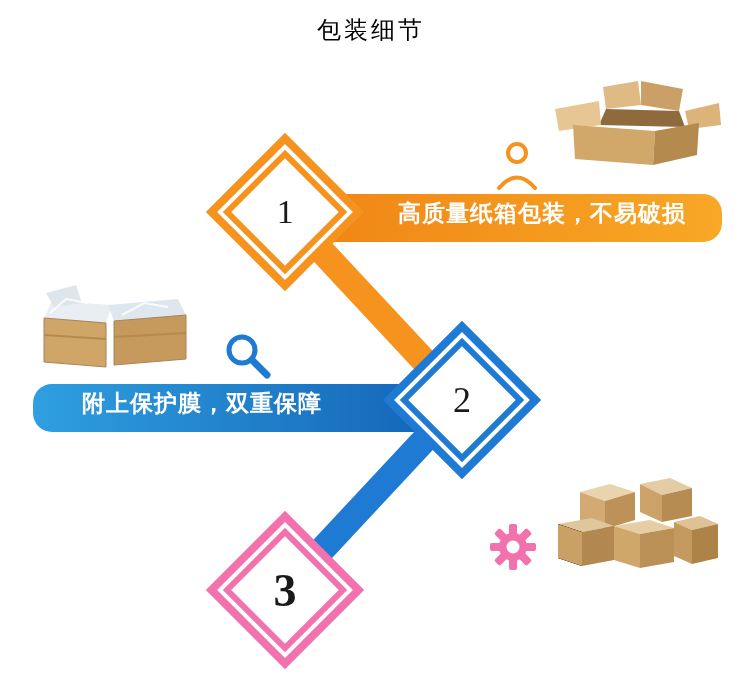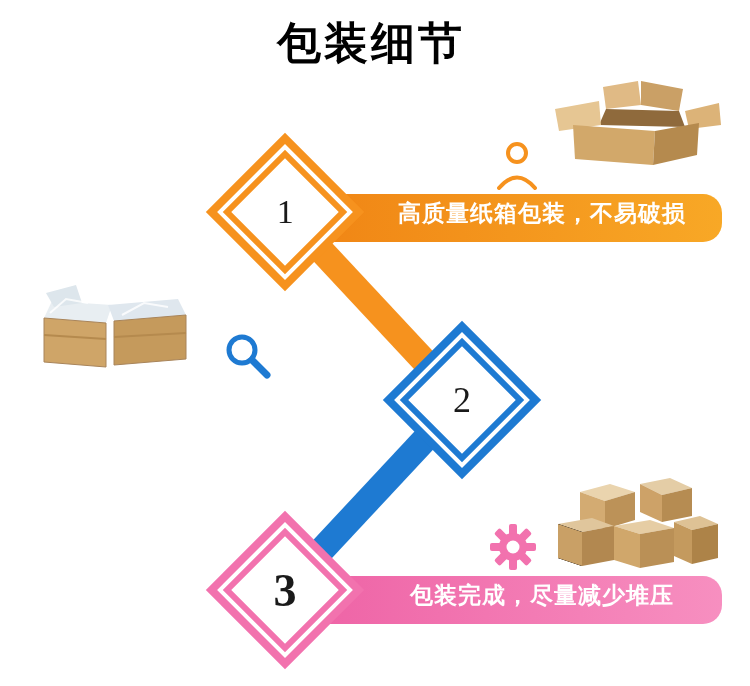--- a/index.html
+++ b/index.html
@@ -3,21 +3,21 @@
 <meta charset="utf-8">
 <style>
   html,body { margin:0; padding:0; background:#fff; }
   .stage {
     position:relative; width:750px; height:686px; margin:0 auto;
     background:#fff; overflow:hidden;
     font-family:"Liberation Sans", sans-serif;
   }
   .title {
     position:absolute; top:14px; left:0; right:8px;
-    text-align:center; font-size:44px; font-weight:700; color:#000;
+    text-align:center; font-size:24px; font-weight:400; color:#000;
     letter-spacing:3px;
   }
   
   .banner {
     position:absolute; height:48px; line-height:38px; box-sizing:border-box;
     color:#fff; font-size:23px; font-weight:700; letter-spacing:1px;
     text-align:center; z-index:2; white-space:nowrap;
   }
   .banner.to-right { border-radius:0 19px 19px 0; padding-left:64px; }
   .banner.to-left  { border-radius:19px 0 0 19px; padding-right:64px; }
@@ -109,31 +109,31 @@
   <div class="diamond orange" style="left:241px; top:168px;">
     <span class="num n1">1</span>
   </div>
   <div class="icon" style="left:494px; top:140px;">
     <svg width="46" height="50" viewBox="0 0 46 50">
       <circle cx="23" cy="13" r="9" fill="none" stroke="#f6921e" stroke-width="4"></circle>
       <path d="M5 48 Q23 27 41 48" fill="none" stroke="#f6921e" stroke-width="4" stroke-linecap="round"></path>
     </svg>
   </div>
 
+  <div class="banner blue to-left" style="left:33px; top:384px; width:402px;">附上保护膜，双重保障</div>
   <div class="diamond blue" style="left:418px; top:356px;">
     <span class="num n2">2</span>
   </div>
   <div class="icon" style="left:222px; top:330px;">
     <svg width="50" height="50" viewBox="0 0 50 50">
       <circle cx="20" cy="20" r="13" fill="none" stroke="#1e7ad2" stroke-width="5"></circle>
       <line x1="30" y1="30" x2="45" y2="45" stroke="#1e7ad2" stroke-width="7" stroke-linecap="round"></line>
     </svg>
   </div>
 
-  <div class="banner pink to-right" style="left:298px; top:576px; width:424px;">包装完成，尽量减少堆压</div>
   <div class="diamond pink" style="left:241px; top:546px;">
     <span class="num n3">3</span>
   </div>
   <div class="icon" style="left:490px; top:524px;">
     <svg width="46" height="46" viewBox="0 0 46 46">
       <g fill="#f272ae">
         <rect x="19" y="0" width="8" height="12" rx="2"></rect>
         <rect x="19" y="0" width="8" height="12" rx="2" transform="rotate(45 23 23)"></rect>
         <rect x="19" y="0" width="8" height="12" rx="2" transform="rotate(90 23 23)"></rect>
         <rect x="19" y="0" width="8" height="12" rx="2" transform="rotate(135 23 23)"></rect>

